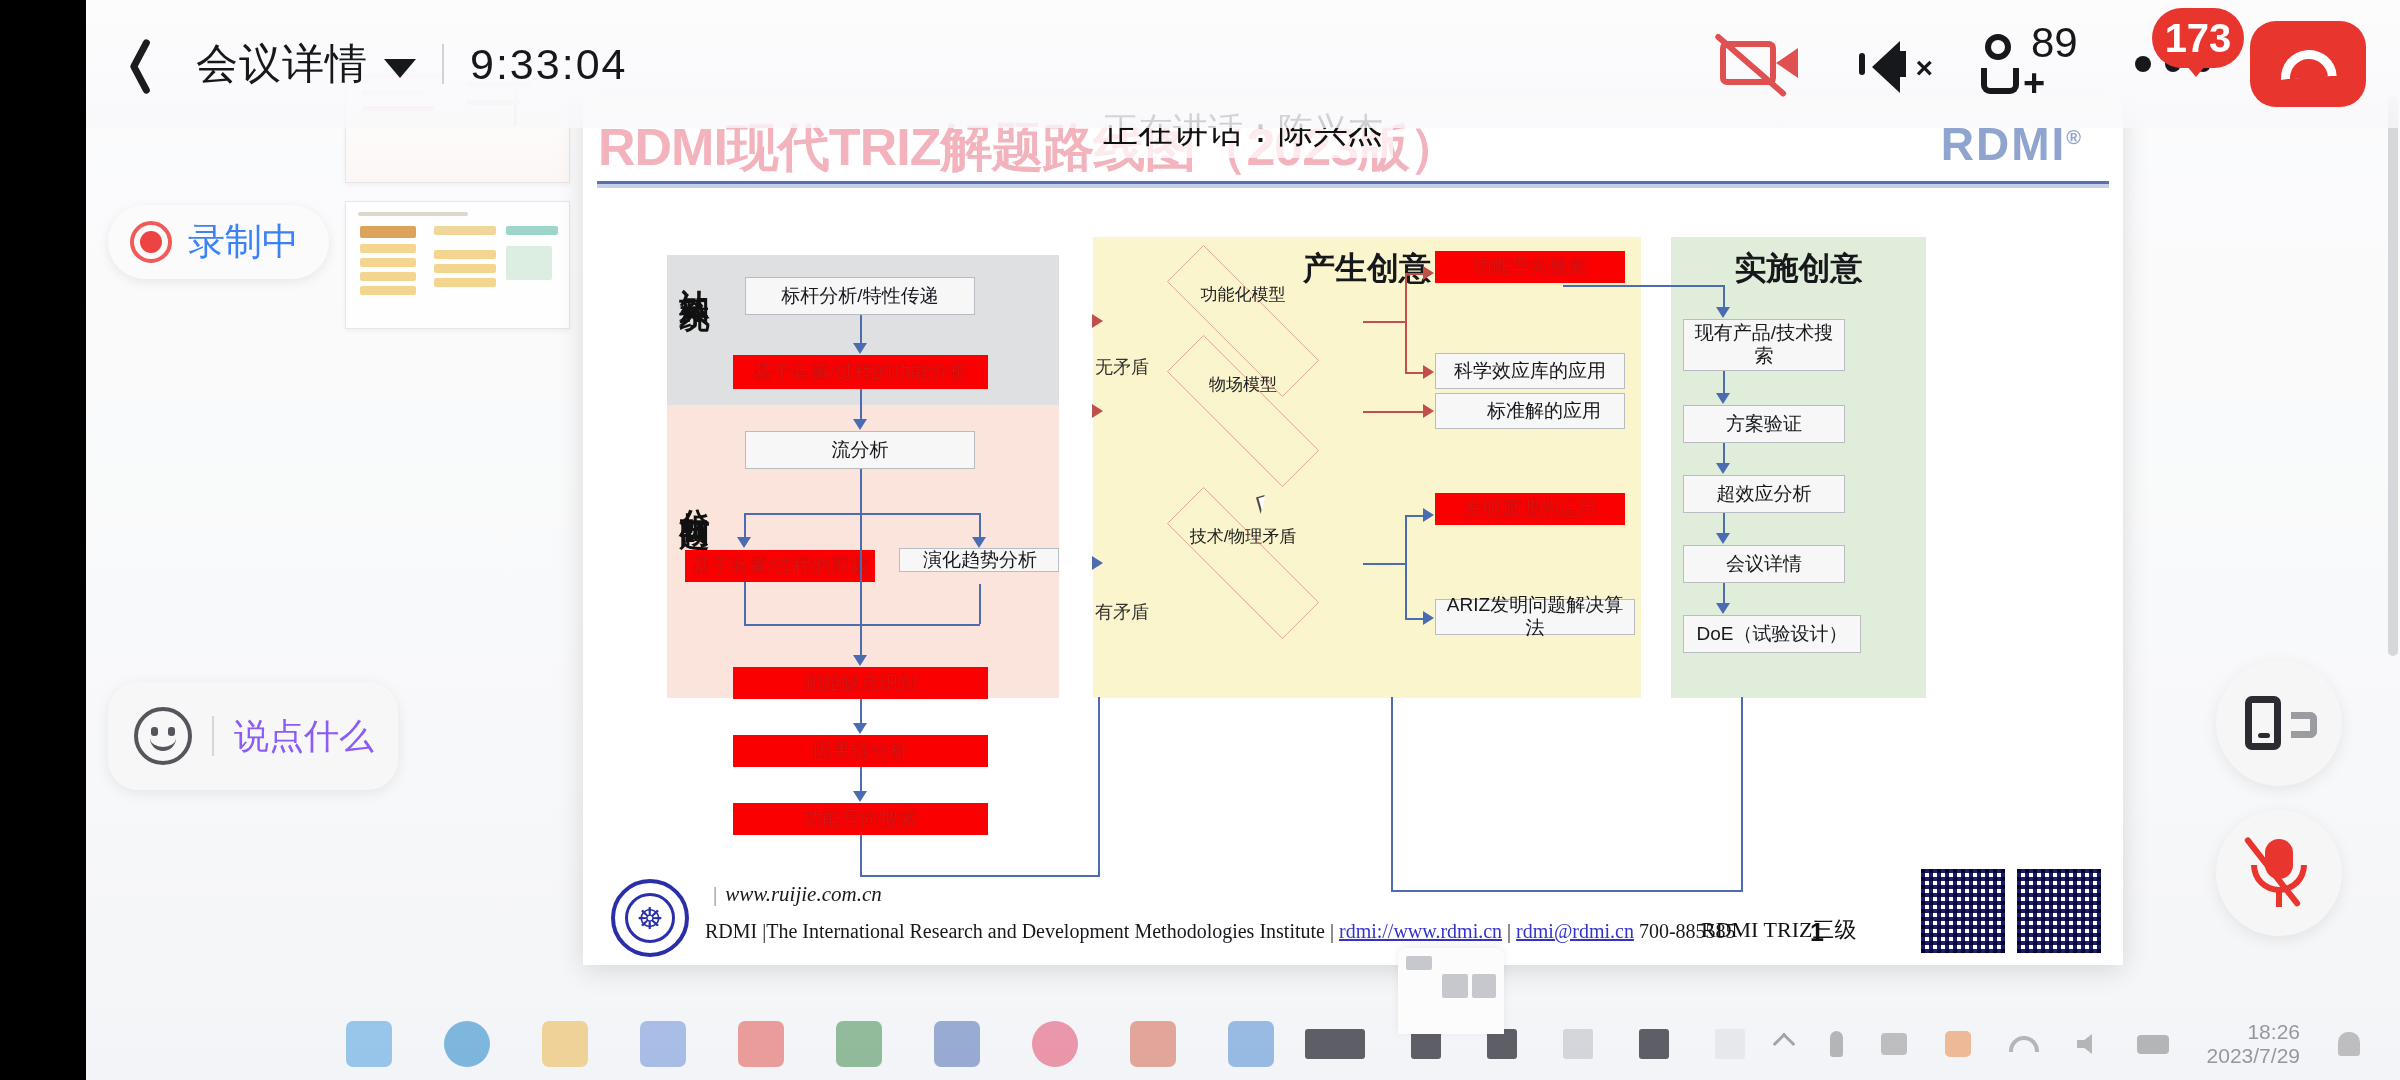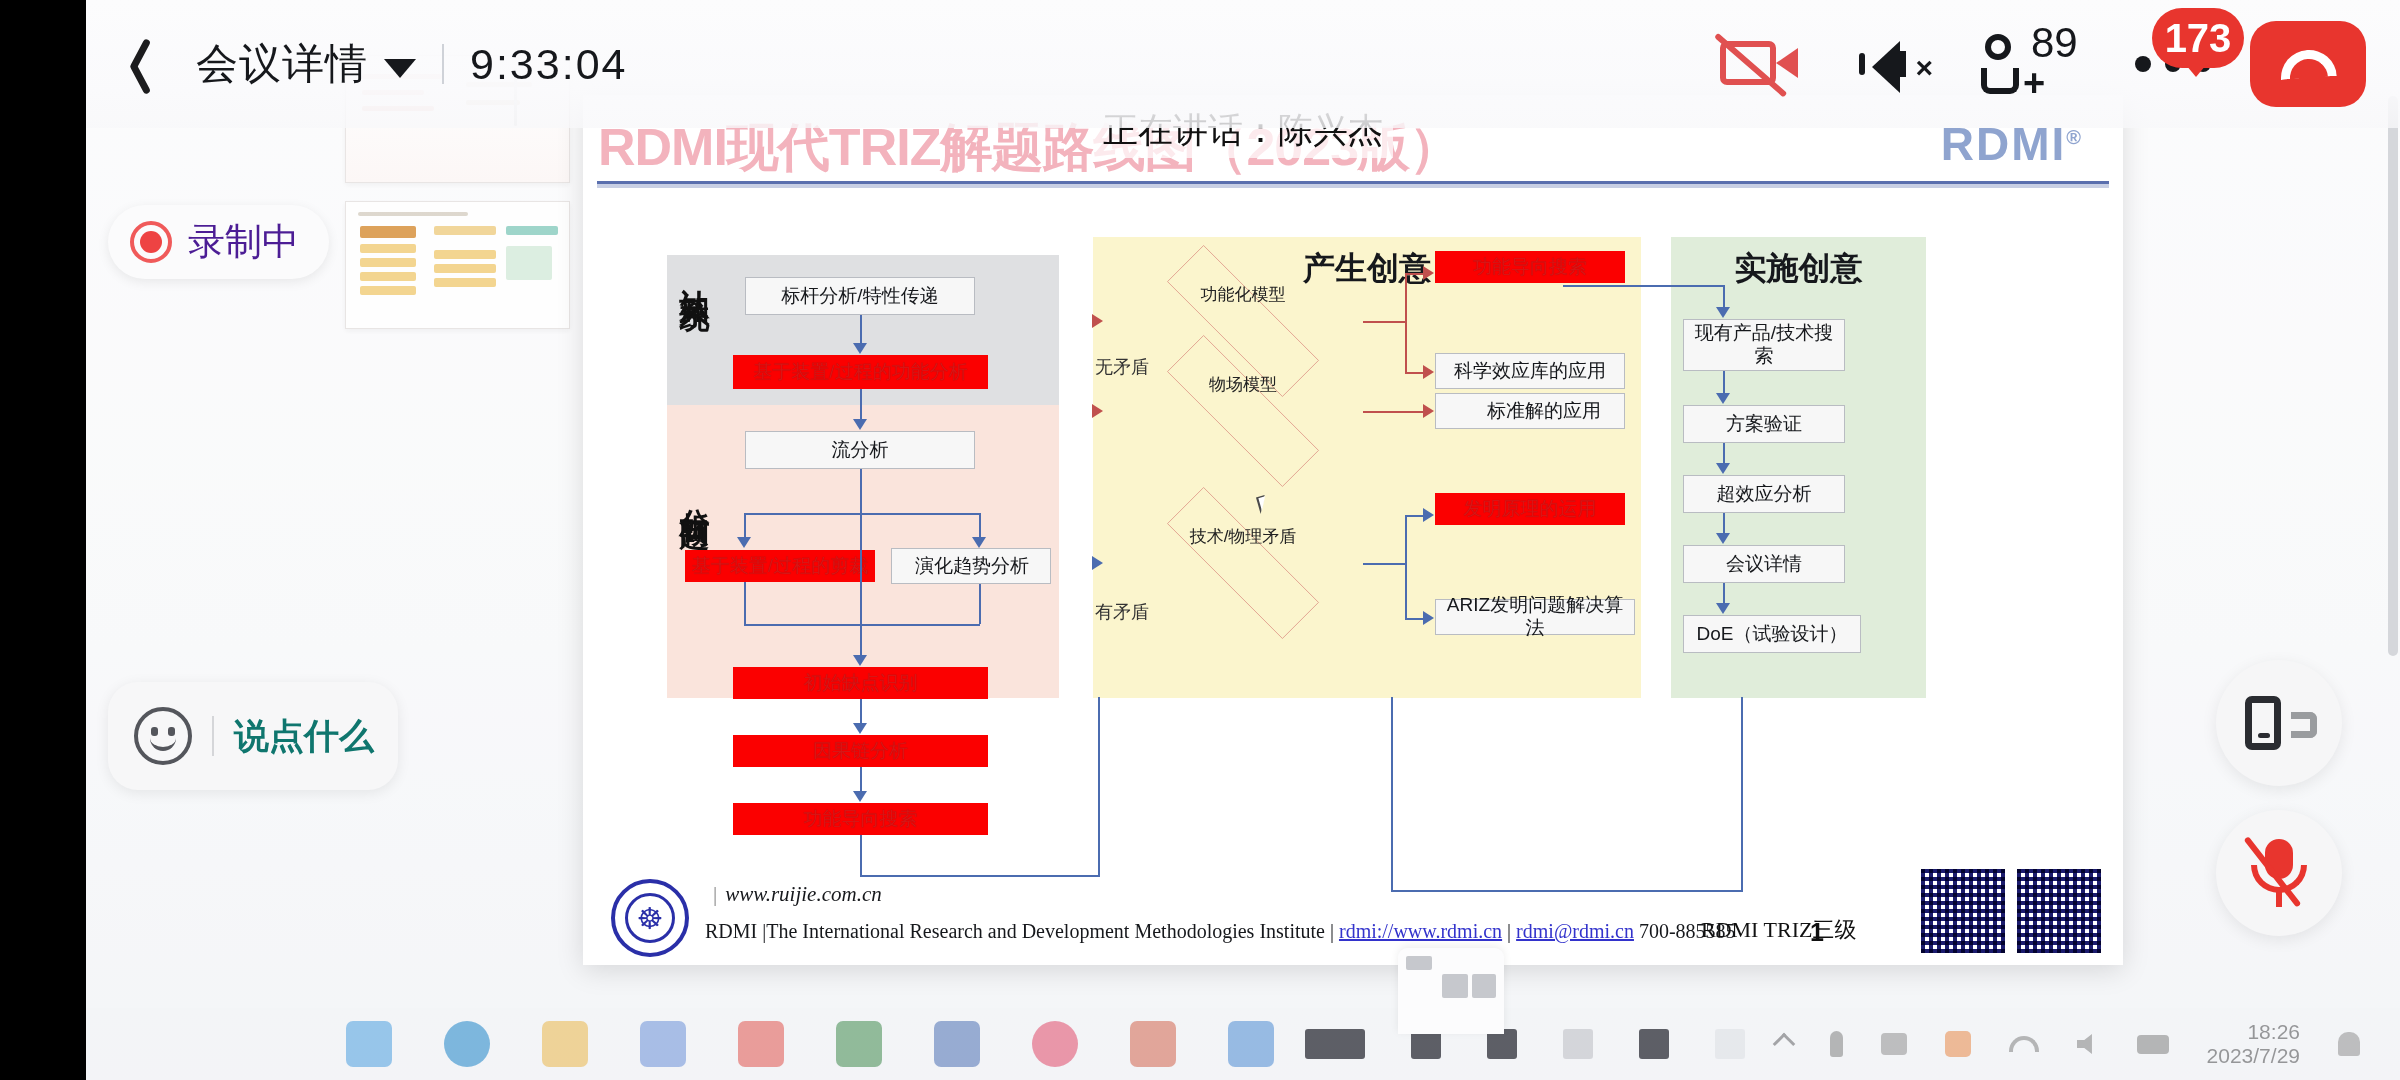--- a/index.html
+++ b/index.html
@@ -152,21 +152,21 @@
 
   
   .rec-badge {
     position: absolute; left: 108px; top: 205px; z-index: 35;
     height: 74px; padding: 0 30px 0 22px; border-radius: 37px;
     background: #fbfbfc; box-shadow: 0 3px 12px rgba(0,0,0,.08);
     display: flex; align-items: center; gap: 16px;
   }
   .rec-dot { width: 42px; height: 42px; border-radius: 50%; border: 4px solid #f05a5a; display:flex; align-items:center; justify-content:center; }
   .rec-dot i { width: 22px; height: 22px; border-radius: 50%; background: #ee4343; display:block; }
-  .rec-text { font-size: 37px; color: #4c1d95; }
+  .rec-text { font-size: 37px; color: #3b82f6; }
 
   
   .thumb-strip { position: absolute; left: 345px; top: 55px; width: 230px; z-index: 5; }
   .thumb {
     width: 225px; height: 128px; background: #fff; border: 1px solid #e6e2e0;
     box-shadow: 0 2px 6px rgba(0,0,0,.06); margin-bottom: 18px; position: relative; overflow: hidden;
     opacity: .85;
   }
   .thumb.t1 { background: linear-gradient(180deg,#fff 0%,#fdf7f6 100%); }
   .thumb .tline { position: absolute; height: 5px; border-radius: 2px; }
@@ -305,21 +305,21 @@
     position: absolute; left: 108px; bottom: 290px; z-index: 35;
     width: 290px; height: 108px; border-radius: 30px; background: #f7f7f8;
     box-shadow: 0 3px 14px rgba(0,0,0,.08);
     display: flex; align-items: center; padding-left: 26px; gap: 20px;
   }
   .smiley { width: 58px; height: 58px; border-radius: 50%; border: 4px solid #54565c; position: relative; }
   .smiley .e { position:absolute; width: 7px; height: 9px; border-radius: 3px; background:#54565c; top: 16px; }
   .smiley .e.l { left: 13px; } .smiley .e.r { right: 13px; }
   .smiley .m { position:absolute; left: 12px; top: 26px; width: 26px; height: 14px; border-bottom: 4px solid #54565c; border-radius: 0 0 16px 16px; }
   .composer .sep { width: 2px; height: 40px; background: #d5d6d9; }
-  .composer .ph { font-size: 35px; color: #0f766e; font-weight: bold; }
+  .composer .ph { font-size: 35px; color: #8b5cf6; }
 
   
   .fab {
     position: absolute; right: 58px; z-index: 35;
     width: 126px; height: 126px; border-radius: 50%;
     background: #f6f6f7; box-shadow: 0 4px 16px rgba(0,0,0,.08);
     display: flex; align-items: center; justify-content: center; cursor: pointer;
   }
   .fab.screen { top: 660px; }
   .fab.mic { top: 810px; }
@@ -429,21 +429,21 @@
       <div class="nbox" style="left:162px; top:236px; width:230px; height:38px;">流分析</div>
 
       <div class="arr arrv" style="left:277px; top:274px; height:44px;"></div>
       <div class="arr arrh" style="left:161px; top:318px; width:236px;"></div>
       <div class="arr arrv" style="left:161px; top:318px; height:26px;"></div>
       <div class="arrow-head-down" style="left:154px; top:342px;"></div>
       <div class="arr arrv" style="left:396px; top:318px; height:26px;"></div>
       <div class="arrow-head-down" style="left:389px; top:342px;"></div>
 
       <div class="rbox" style="left:102px; top:355px; width:190px; height:32px;">基于装置/过程的剪裁</div>
-      <div class="nbox" style="left:308px; top:353px; width:160px; height:36px;padding-left:6px;">演化趋势分析</div>
+      <div class="nbox" style="left:316px; top:353px; width:160px; height:24px;padding-left:6px;">演化趋势分析</div>
 
       <div class="arr arrv" style="left:161px; top:387px; height:42px;"></div>
       <div class="arr arrv" style="left:396px; top:389px; height:40px;"></div>
       <div class="arr arrh" style="left:161px; top:429px; width:236px;"></div>
       <div class="arr arrv" style="left:277px; top:274px; height:190px;"></div>
       <div class="arrow-head-down" style="left:270px; top:460px;"></div>
 
       <div class="rbox" style="left:150px; top:472px; width:255px; height:32px;">初始缺点识别</div>
       <div class="arr arrv" style="left:277px; top:504px; height:26px;"></div>
       <div class="arrow-head-down" style="left:270px; top:528px;"></div>

